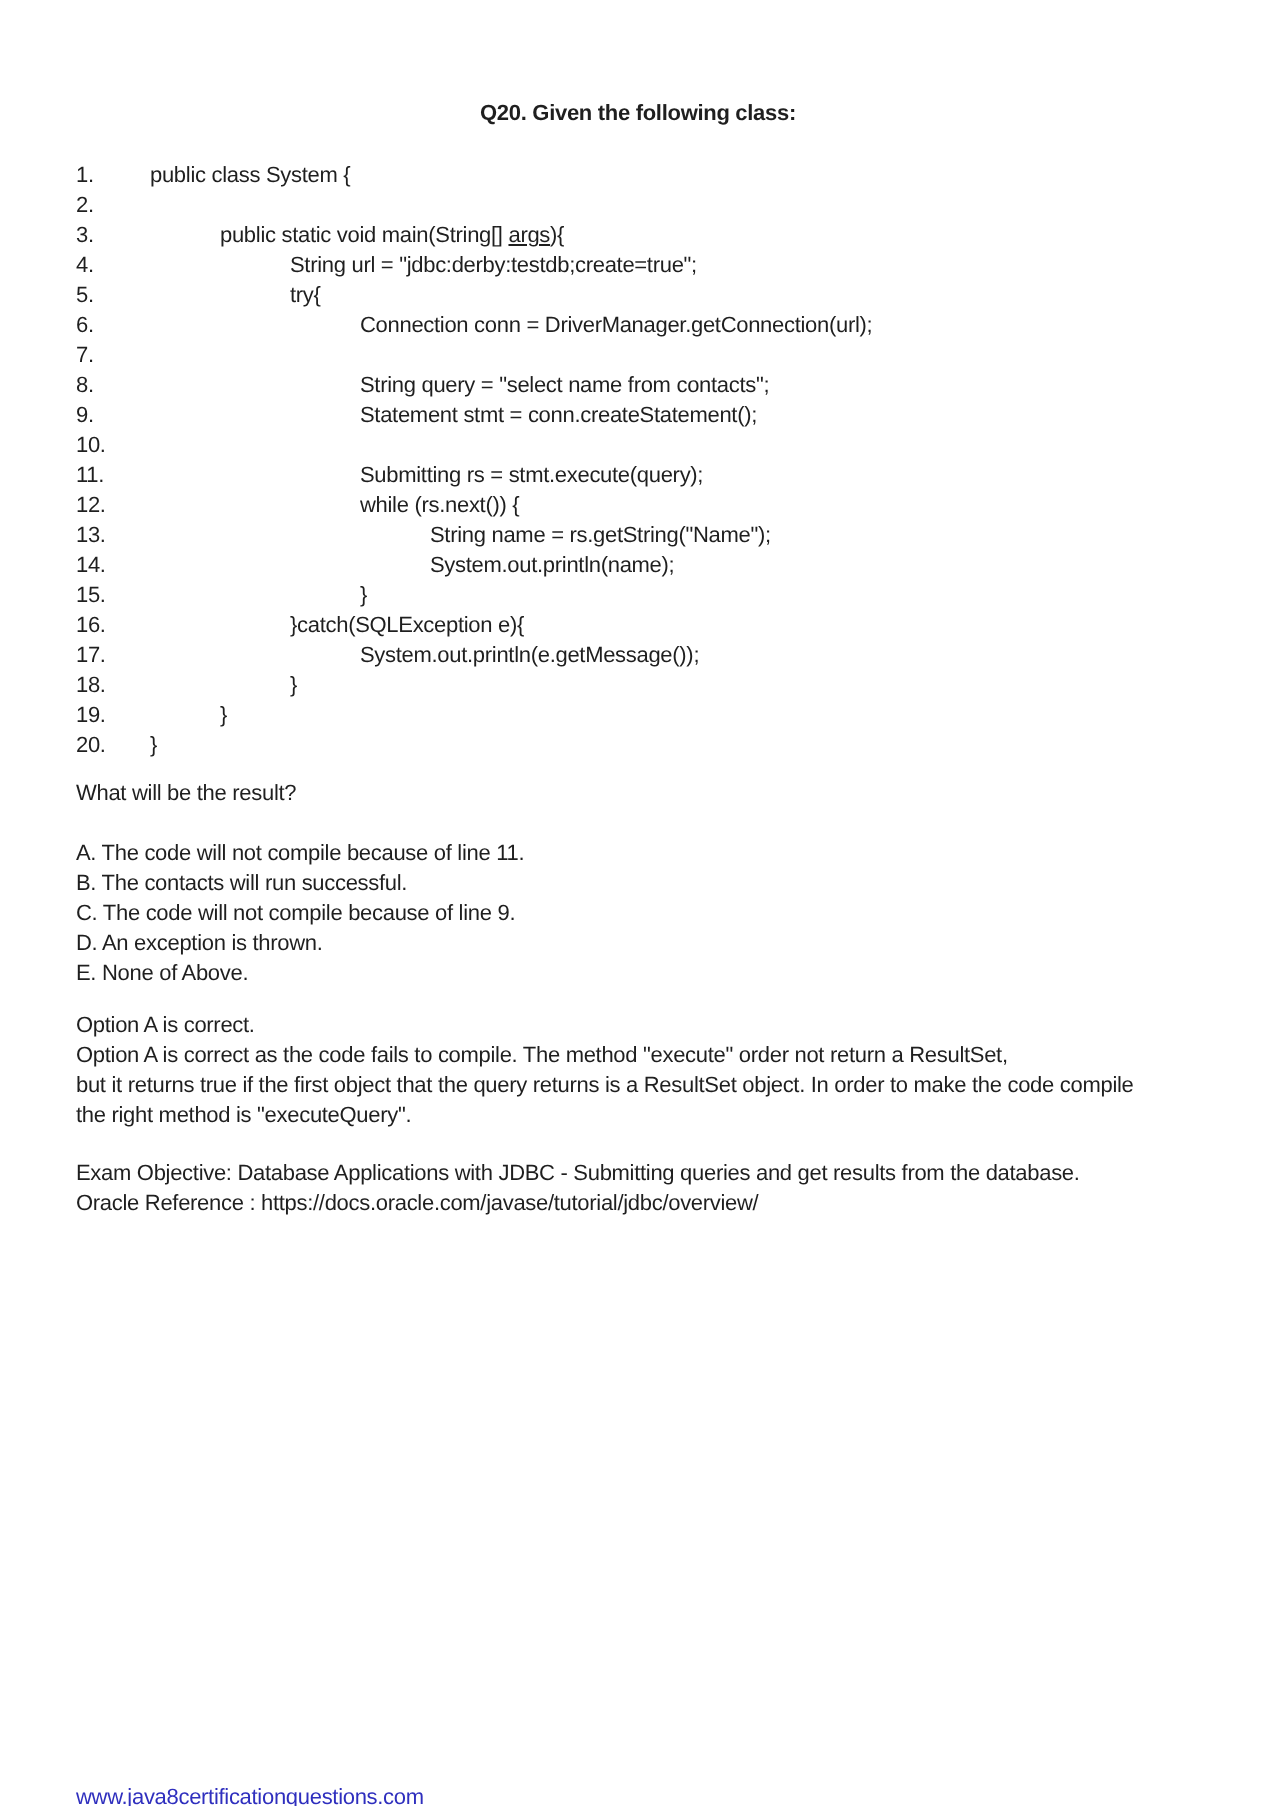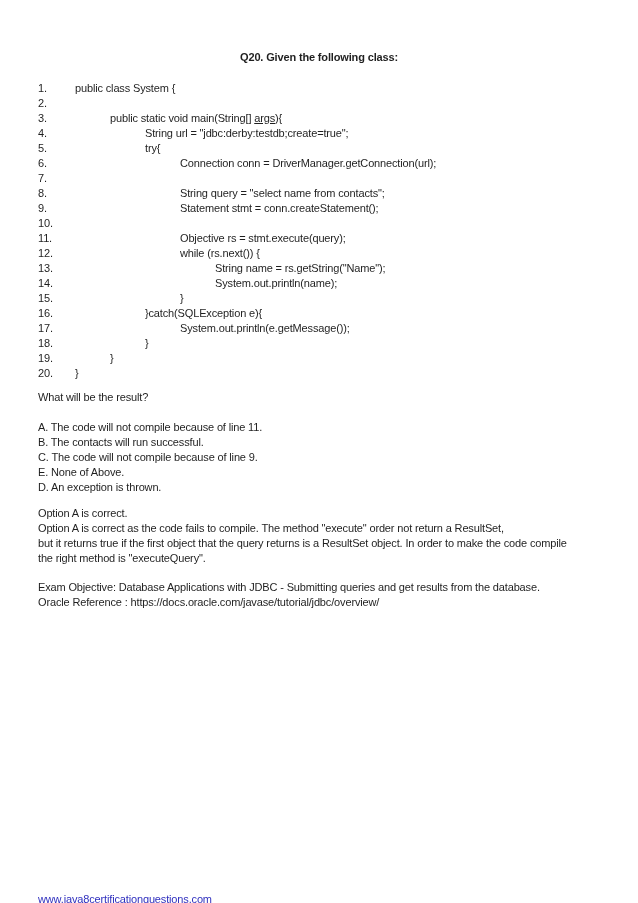--- a/index.html
+++ b/index.html
@@ -92,40 +92,40 @@
       <div class="code-row" style="padding-left: 37px;"><span class="line-num">1.</span><span class="code-text"><span>public class System {</span></span></div>
       <div class="code-row" style="padding-left: 37px;"><span class="line-num">2.</span><span class="code-text"></span></div>
       <div class="code-row" style="padding-left: 72px;"><span class="line-num">3.</span><span class="code-text"><span>public static void main(String[] </span><span class="u">args</span><span>){</span></span></div>
       <div class="code-row" style="padding-left: 107px;"><span class="line-num">4.</span><span class="code-text"><span>String url = "jdbc:derby:testdb;create=true";</span></span></div>
       <div class="code-row" style="padding-left: 107px;"><span class="line-num">5.</span><span class="code-text"><span>try{</span></span></div>
       <div class="code-row" style="padding-left: 142px;"><span class="line-num">6.</span><span class="code-text"><span>Connection conn = DriverManager.getConnection(url);</span></span></div>
       <div class="code-row" style="padding-left: 142px;"><span class="line-num">7.</span><span class="code-text"></span></div>
       <div class="code-row" style="padding-left: 142px;"><span class="line-num">8.</span><span class="code-text"><span>String query = "select name from contacts";</span></span></div>
       <div class="code-row" style="padding-left: 142px;"><span class="line-num">9.</span><span class="code-text"><span>Statement stmt = conn.createStatement();</span></span></div>
       <div class="code-row" style="padding-left: 142px;"><span class="line-num">10.</span><span class="code-text"></span></div>
-      <div class="code-row" style="padding-left: 142px;"><span class="line-num">11.</span><span class="code-text"><span>Objective rs = stmt.execute(query);</span></span></div>
+      <div class="code-row" style="padding-left: 142px;"><span class="line-num">11.</span><span class="code-text"><span>Submitting rs = stmt.execute(query);</span></span></div>
       <div class="code-row" style="padding-left: 142px;"><span class="line-num">12.</span><span class="code-text"><span>while (rs.next()) {</span></span></div>
       <div class="code-row" style="padding-left: 177px;"><span class="line-num">13.</span><span class="code-text"><span>String name = rs.getString("Name");</span></span></div>
       <div class="code-row" style="padding-left: 177px;"><span class="line-num">14.</span><span class="code-text"><span>System.out.println(name);</span></span></div>
       <div class="code-row" style="padding-left: 142px;"><span class="line-num">15.</span><span class="code-text"><span>}</span></span></div>
       <div class="code-row" style="padding-left: 107px;"><span class="line-num">16.</span><span class="code-text"><span>}catch(SQLException e){</span></span></div>
       <div class="code-row" style="padding-left: 142px;"><span class="line-num">17.</span><span class="code-text"><span>System.out.println(e.getMessage());</span></span></div>
       <div class="code-row" style="padding-left: 107px;"><span class="line-num">18.</span><span class="code-text"><span>}</span></span></div>
       <div class="code-row" style="padding-left: 72px;"><span class="line-num">19.</span><span class="code-text"><span>}</span></span></div>
       <div class="code-row" style="padding-left: 37px;"><span class="line-num">20.</span><span class="code-text"><span>}</span></span></div>
     </div>
 
   <div class="prompt">What will be the result?</div>
 
   <div class="options" id="options-list">
       <div class="option-row">A. The code will not compile because of line 11.</div>
       <div class="option-row">B. The contacts will run successful.</div>
       <div class="option-row">C. The code will not compile because of line 9.</div>
+      <div class="option-row">D. An exception is thrown.</div>
       <div class="option-row">E. None of Above.</div>
-      <div class="option-row">D. An exception is thrown.</div>
     </div>
 
   <div class="explanation" id="explanation-block">
       <div class="exp-line">Option A is correct.</div>
       <div class="exp-line">Option A is correct as the code fails to compile. The method "execute" order not return a ResultSet,</div>
       <div class="exp-line">but it returns true if the first object that the query returns is a ResultSet object. In order to make the code compile</div>
       <div class="exp-line">the right method is "executeQuery".</div>
     </div>
 
   <div class="references">

